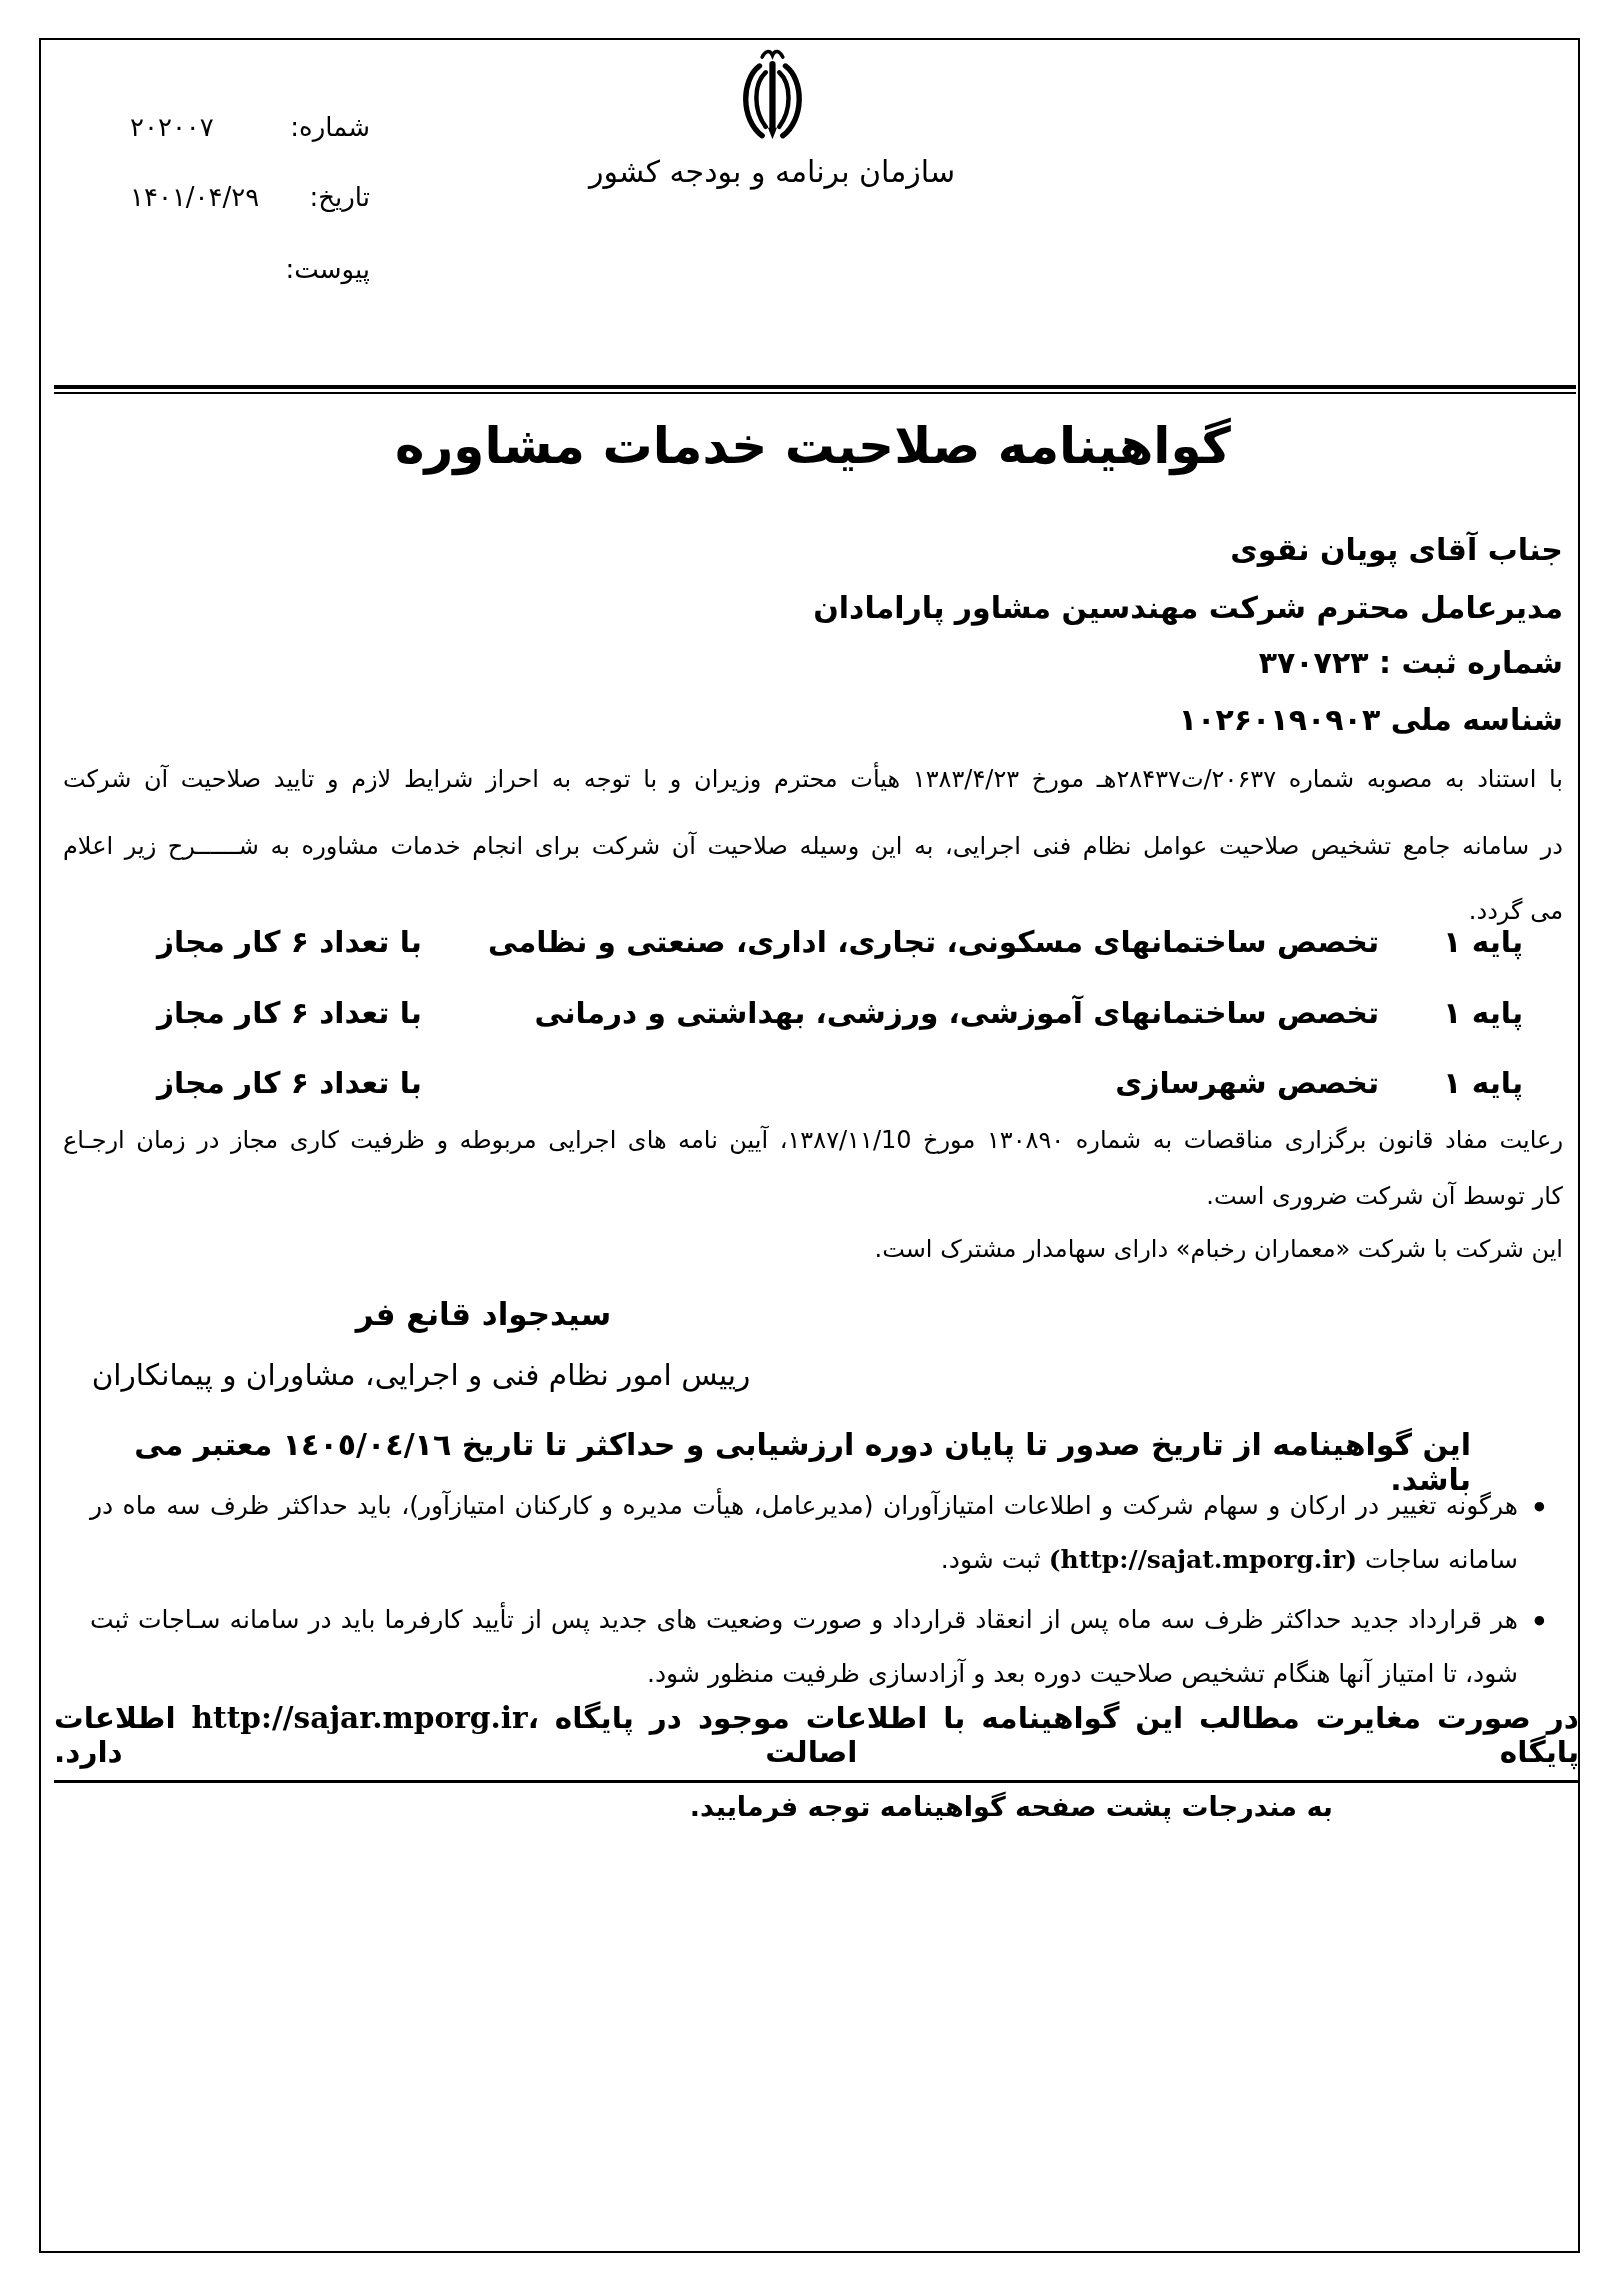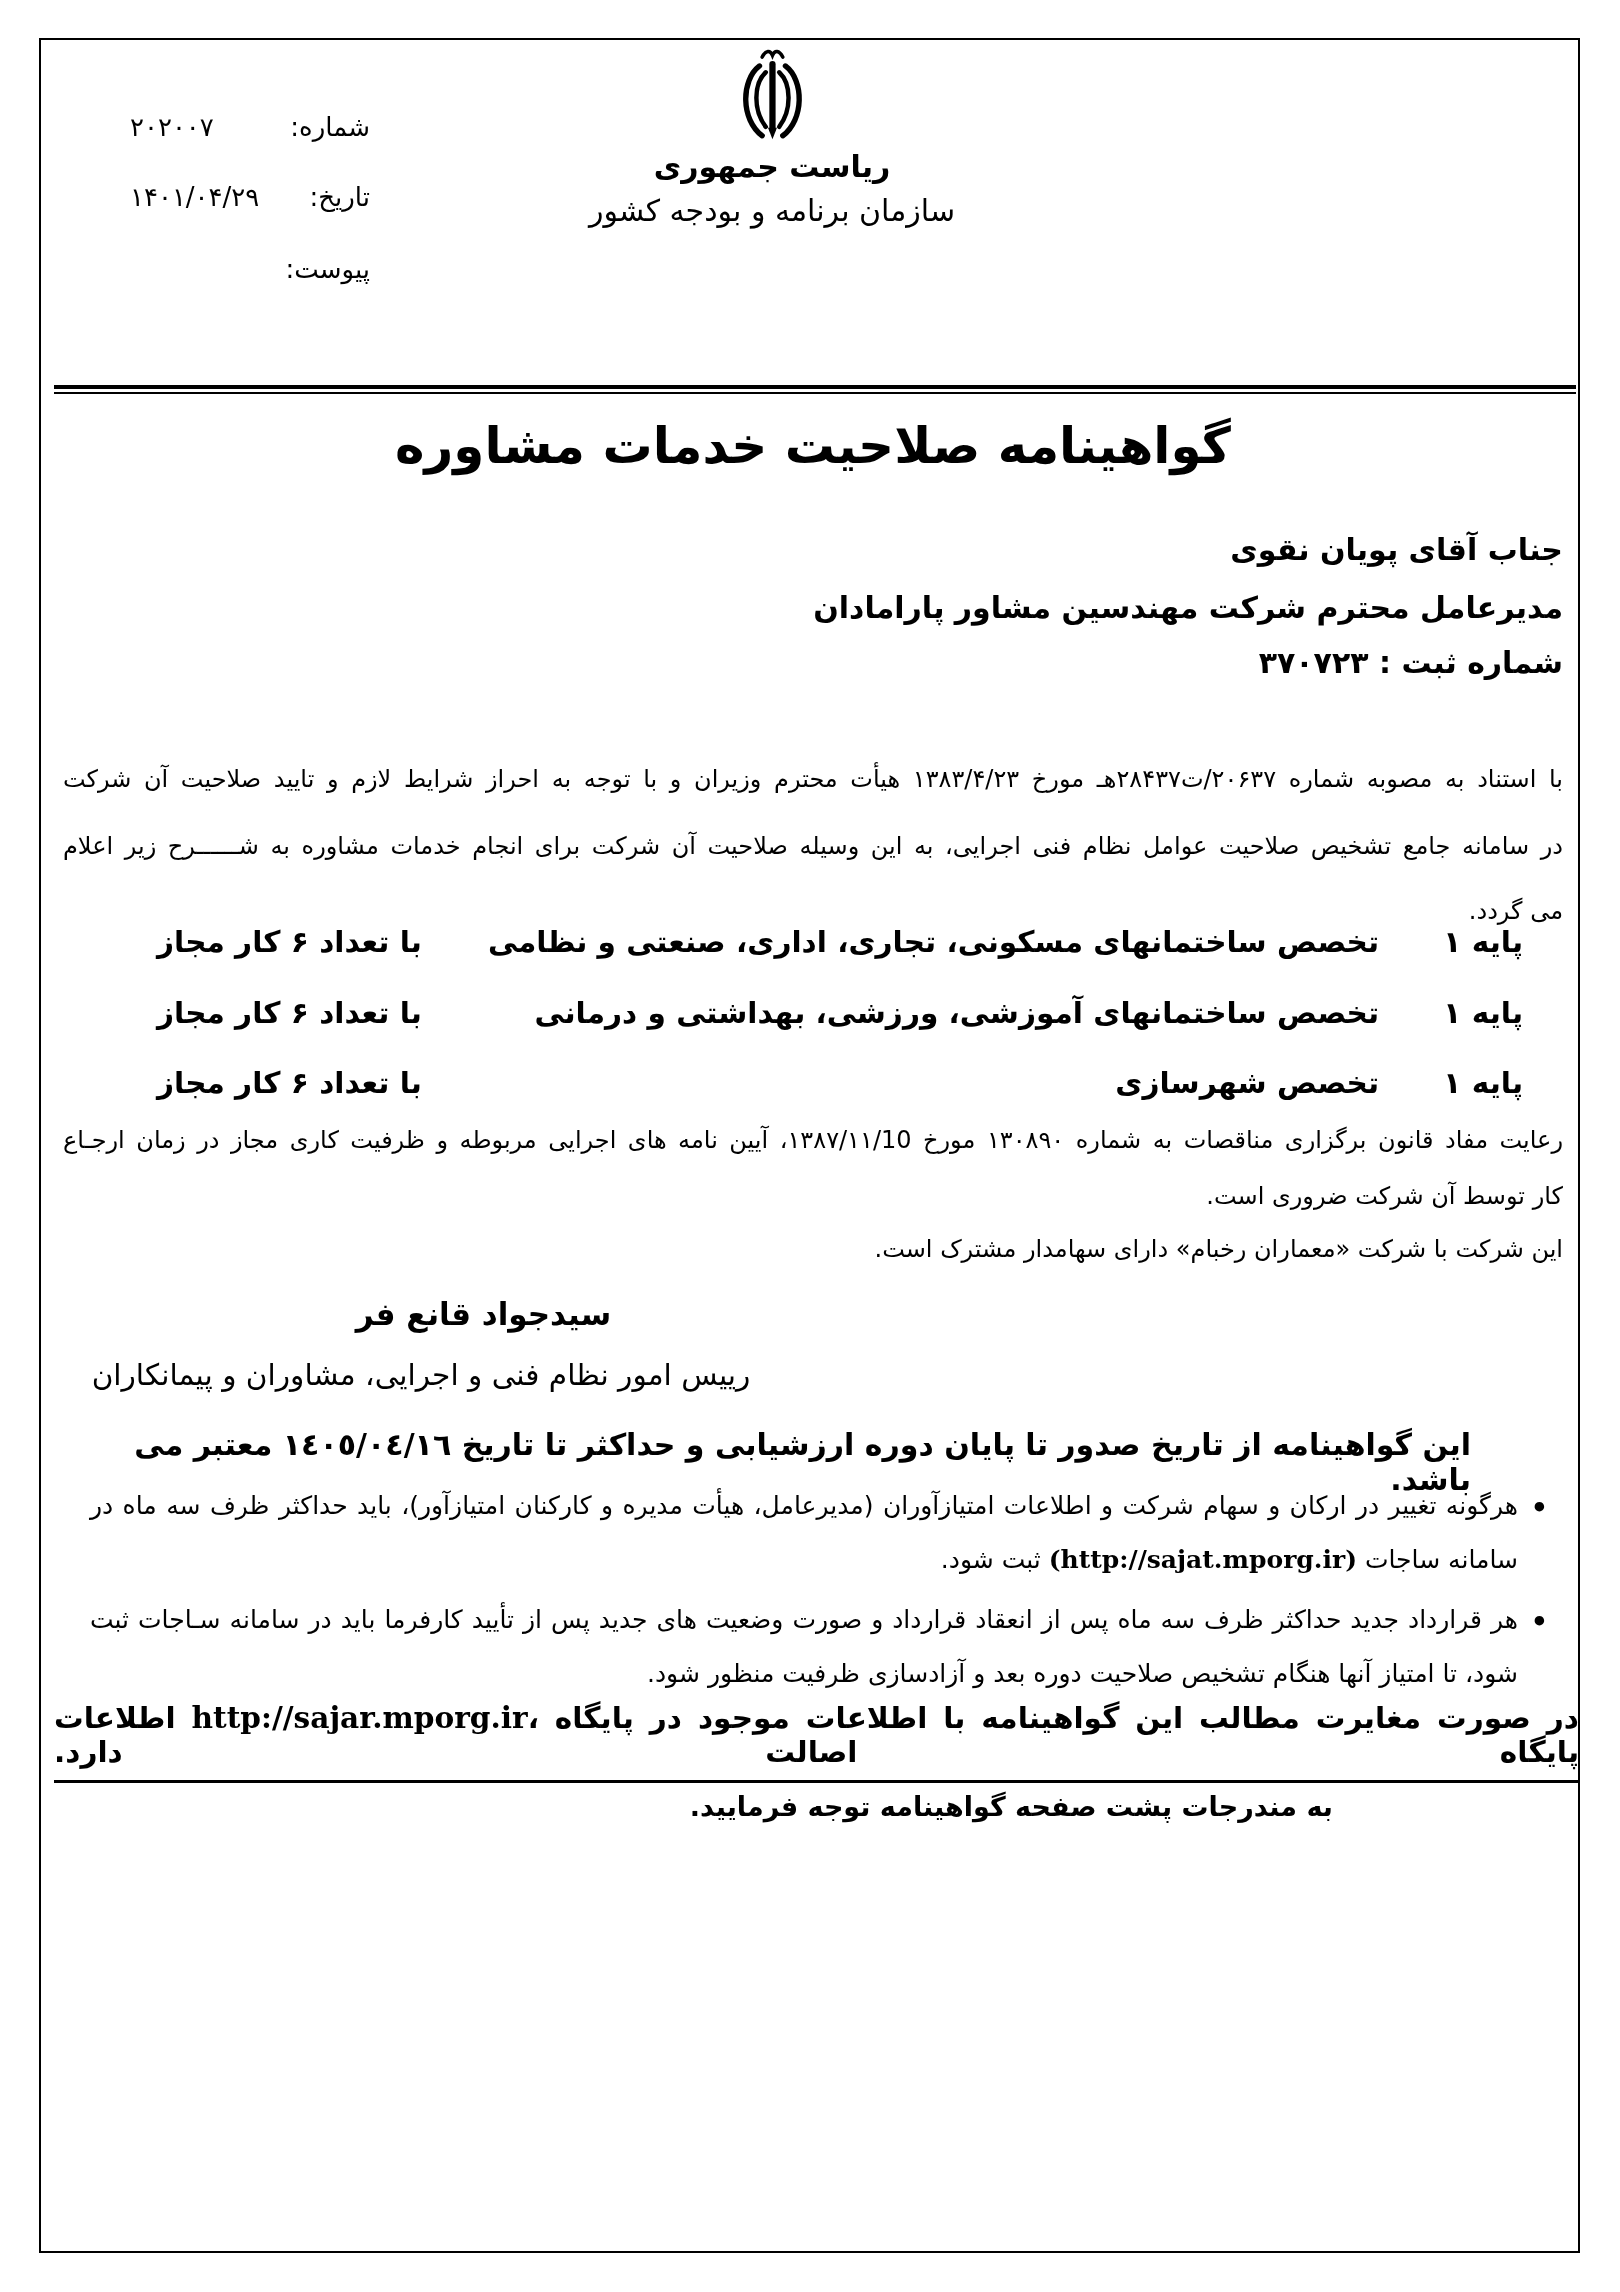--- a/index.html
+++ b/index.html
@@ -96,31 +96,31 @@
           <path d="M36 9 C40 1 45 1 47.5 7 C50 1 55 1 59 9" stroke-width="4"></path>
           <path d="M40 26 C26 39 26 69 40 87" stroke-width="5"></path>
           <path d="M33 19 C12 35 12 79 36 97" stroke-width="6"></path>
           <path d="M55 26 C69 39 69 69 55 87" stroke-width="5"></path>
           <path d="M62 19 C83 35 83 79 59 97" stroke-width="6"></path>
           <path d="M47.5 17 L47.5 90" stroke-width="7"></path>
         </g>
         <path d="M47.5 101 L42.5 88 L52.5 88 Z" fill="#000"></path>
       </svg>
     </span>
-    <div class="org-line1">ریاست جمهوری</div>
     <div class="org-line2">سازمان برنامه و بودجه کشور</div>
   </div>
 
   <div class="abs rule"></div>
 
   <div class="abs title">گواهینامه صلاحیت خدمات مشاوره</div>
 
   <div class="abs addr" style="top:530px;">جناب آقای  پویان  نقوی</div>
   <div class="abs addr" style="top:588px;">مدیرعامل محترم شرکت مهندسین مشاور پارامادان</div>
   <div class="abs addr" style="top:643px;">شماره ثبت : ۳۷۰۷۲۳</div>
+  <div class="abs addr" style="top:700px;">شناسه ملی ۱۰۲۶۰۱۹۰۹۰۳</div>
 
   <div class="abs body-line just" style="top:761px;">با استناد به مصوبه شماره ۲۰۶۳۷/ت۲۸۴۳۷هـ مورخ ۱۳۸۳/۴/۲۳ هیأت محترم وزیران و با توجه به احراز شرایط لازم و تایید صلاحیت آن شرکت</div>
   <div class="abs body-line just" style="top:828px;">در سامانه جامع تشخیص صلاحیت عوامل نظام فنی اجرایی، به این وسیله صلاحیت آن شرکت برای انجام خدمات مشاوره به شــــــرح زیر اعلام</div>
   <div class="abs body-line right" style="top:893px;">می گردد.</div>
 
   <div class="abs qual-row" style="top:925px;">
     <span class="qual-grade">پایه ۱</span>
     <span class="qual-spec">تخصص ساختمانهای مسکونی، تجاری، اداری، صنعتی و نظامی</span>
     <span class="qual-cap">با تعداد ۶ کار مجاز</span>
   </div>

